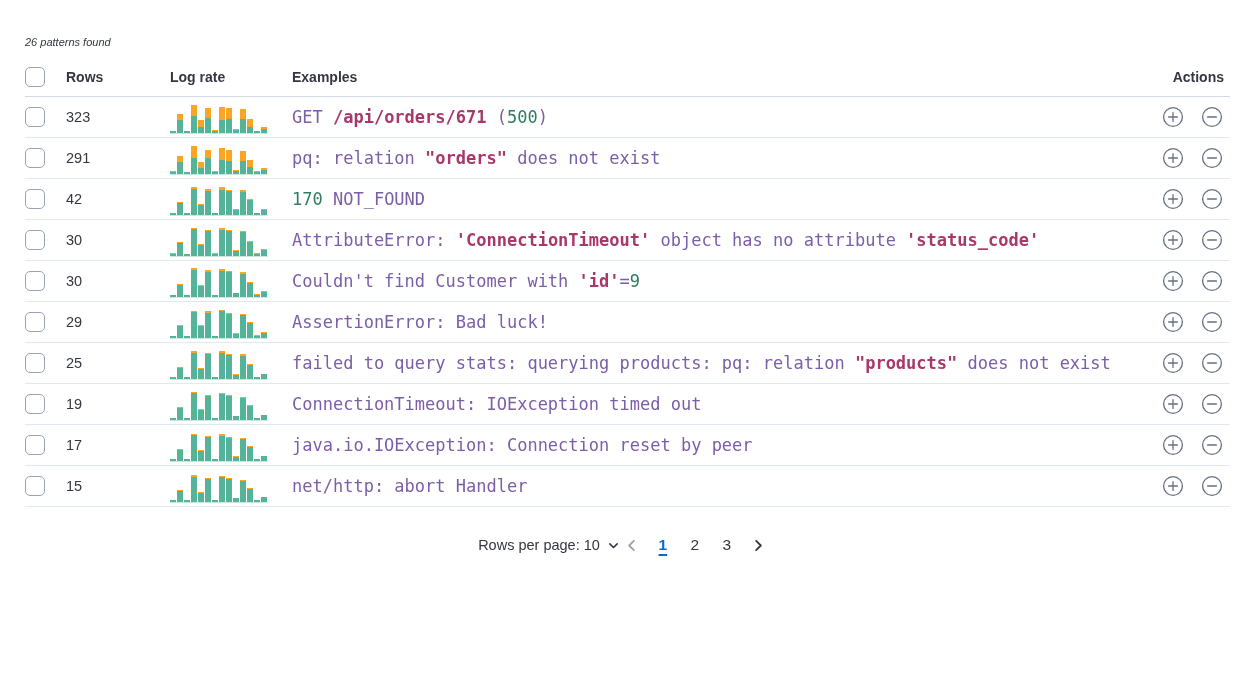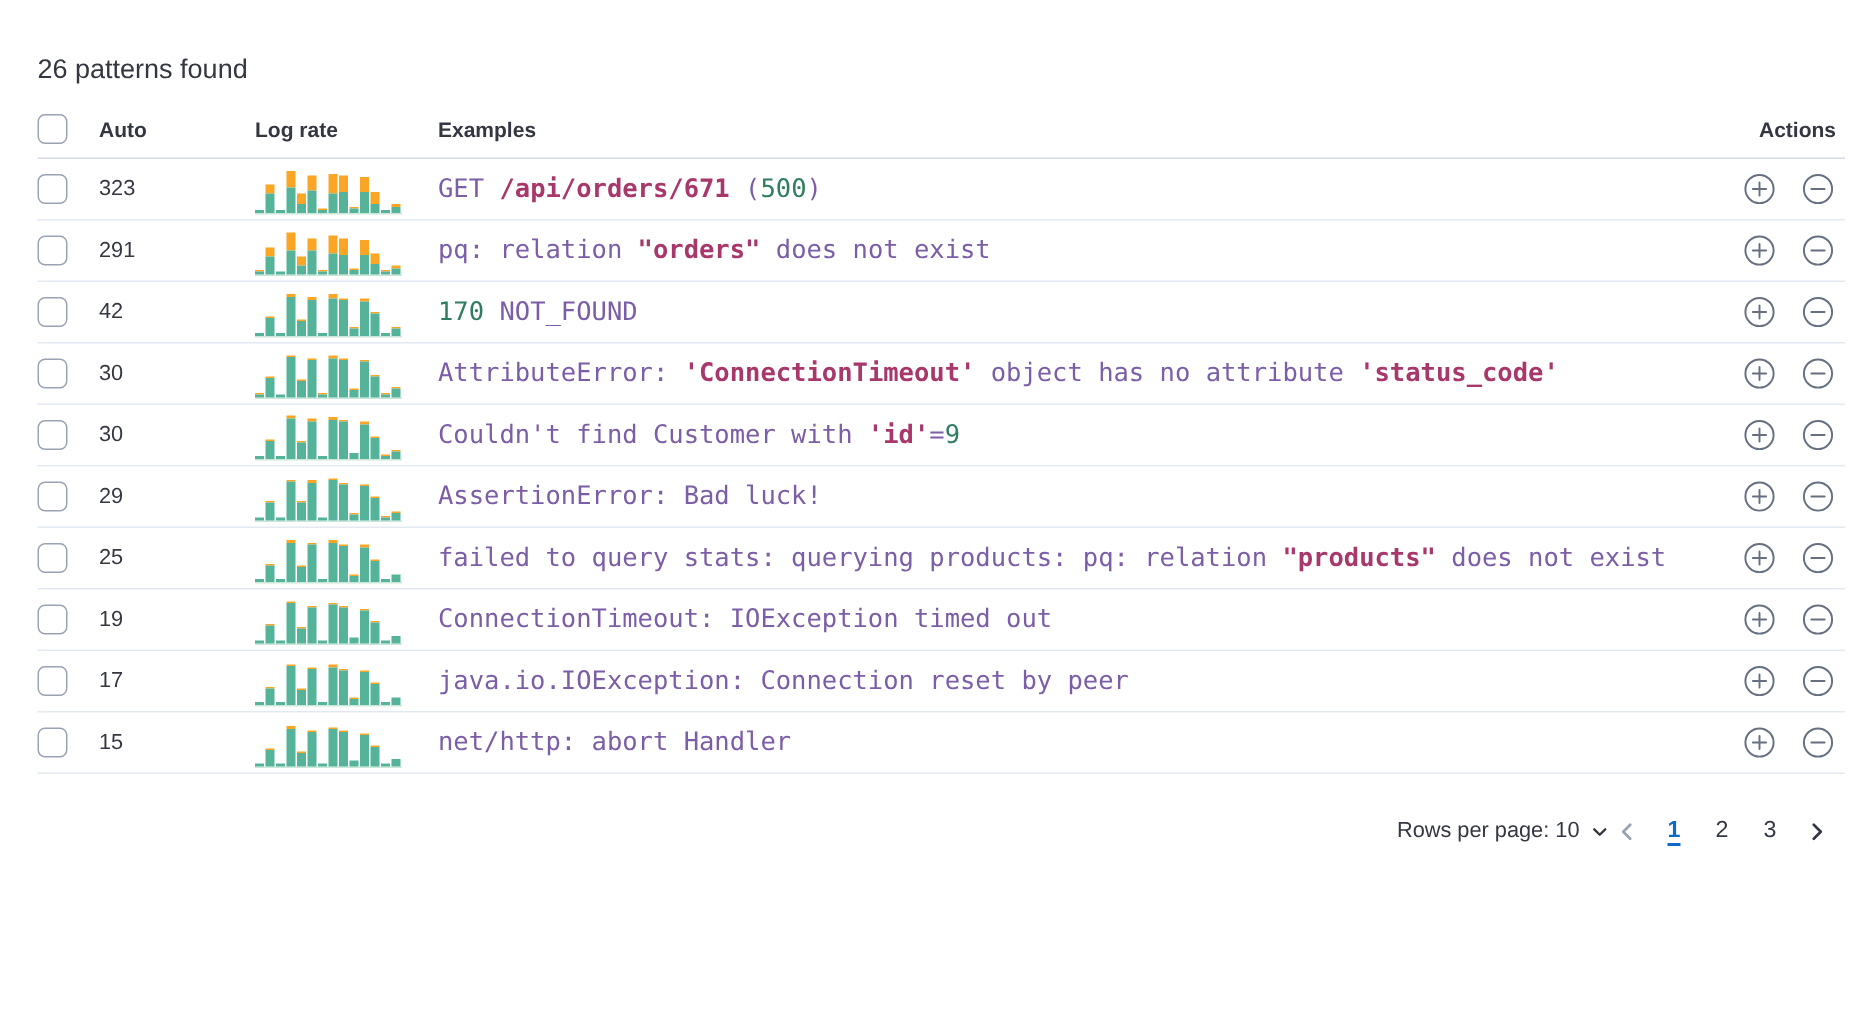--- a/index.html
+++ b/index.html
@@ -11,21 +11,21 @@
   .flyout-header { position:relative; height:97px; padding:25px 40px 0 25px; border-bottom:1px solid #d3dae6; }
   .title-row { display:flex; align-items:center; }
   .page-title { font-size:29px; font-weight:700; color:#1a1c21; letter-spacing:-0.3px; }
   .badge { margin-left:14px; display:inline-flex; align-items:center; border:1px solid #d3dae6; border-radius:20px; padding:6px 17px; font-size:13px; font-weight:700; letter-spacing:0.8px; color:#16171c; background:#fff; white-space:nowrap; }
   .close-btn { position:absolute; top:4px; right:6px; width:24px; height:24px; display:flex; align-items:center; justify-content:center; background:none; border:none; cursor:pointer; }
   .sampling-btn { position:absolute; top:32px; right:37px; display:flex; align-items:center; gap:7px; background:none; border:none; cursor:pointer; color:var(--accent-blue); font-size:15.5px; font-family:inherit; }
   .sampling-btn svg { margin-top:2px; }
 
   
   .main { padding:0 17px 0 25px; }
-  .patterns-found { margin-top:36px; font-size:18px; color:#343741; }
+  .patterns-found { margin-top:36px; font-size:11px; color:#343741;font-style:italic; }
 
   table { width:100%; border-collapse:collapse; margin-top:13px; table-layout:fixed; }
   thead th { text-align:left; font-size:14px; font-weight:700; color:#343741; padding:6px 0 9px 0; border-bottom:1px solid #d3dae6; }
   th.col-actions { text-align:right; padding-right:6px; }
   .col-check { width:41px; }
   .col-count { width:104px; }
   .col-spark { width:122px; }
   .col-actions-w { width:110px; }
 
   tbody td { height:41px; border-bottom:1px solid #e3e9f1; vertical-align:middle; padding:0; }
@@ -41,21 +41,21 @@
   
   .sparkline { width:98px; height:31px; display:flex; align-items:flex-end; gap:1px; border-bottom:1px solid #cbe7da; margin-top:3px; }
   .spark-bar { width:6px; display:flex; flex-direction:column; justify-content:flex-end; }
   .spark-orange { background:var(--spark-orange); }
   .spark-green { background:var(--spark-green); }
 
   .actions-cell { display:flex; justify-content:flex-end; align-items:center; gap:17px; padding-right:7px; }
   .icon-btn { background:none; border:none; padding:0; cursor:pointer; color:#667080; display:flex; }
 
   
-  .table-footer { display:flex; align-items:center; justify-content:flex-end; margin-top:25px; padding-right:7px; }
+  .table-footer { display:flex; align-items:center; justify-content:center; margin-top:25px; padding-right:7px; }
   .rows-per-page { display:flex; align-items:center; gap:7px; background:none; border:none; cursor:pointer; font-family:inherit; font-size:14.5px; color:#343741; }
   .pagination { display:flex; align-items:center; gap:8px; }
   .page-chevron { background:none; border:none; cursor:pointer; display:flex; padding:2px 4px; }
   .page-chevron.prev { color:#98a2b3; }
   .page-chevron.next { color:#343741; }
   .page-num { background:none; border:none; cursor:pointer; font-family:inherit; font-size:15.5px; color:#343741; width:24px; height:26px; line-height:26px; text-align:center; }
   .page-num.active { color:var(--accent-blue); font-weight:700; text-decoration:underline; text-underline-offset:4px; text-decoration-thickness:2px; }
 </style>
 </head>
 <body>
@@ -65,21 +65,21 @@
 
   <main class="main">
     <div class="patterns-found">26 patterns found</div>
 
     <table>
       <thead>
         <tr>
           <th class="col-check">
               <input type="checkbox" style="">
             </th>
-          <th class="col-count">Auto</th>
+          <th class="col-count">Rows</th>
           <th class="col-spark">Log rate</th>
           <th>Examples</th>
           <th class="col-actions col-actions-w">Actions</th>
         </tr>
       </thead>
       <tbody>
           <tr>
             <td class="col-check">
               <input type="checkbox" style="">
             </td>

